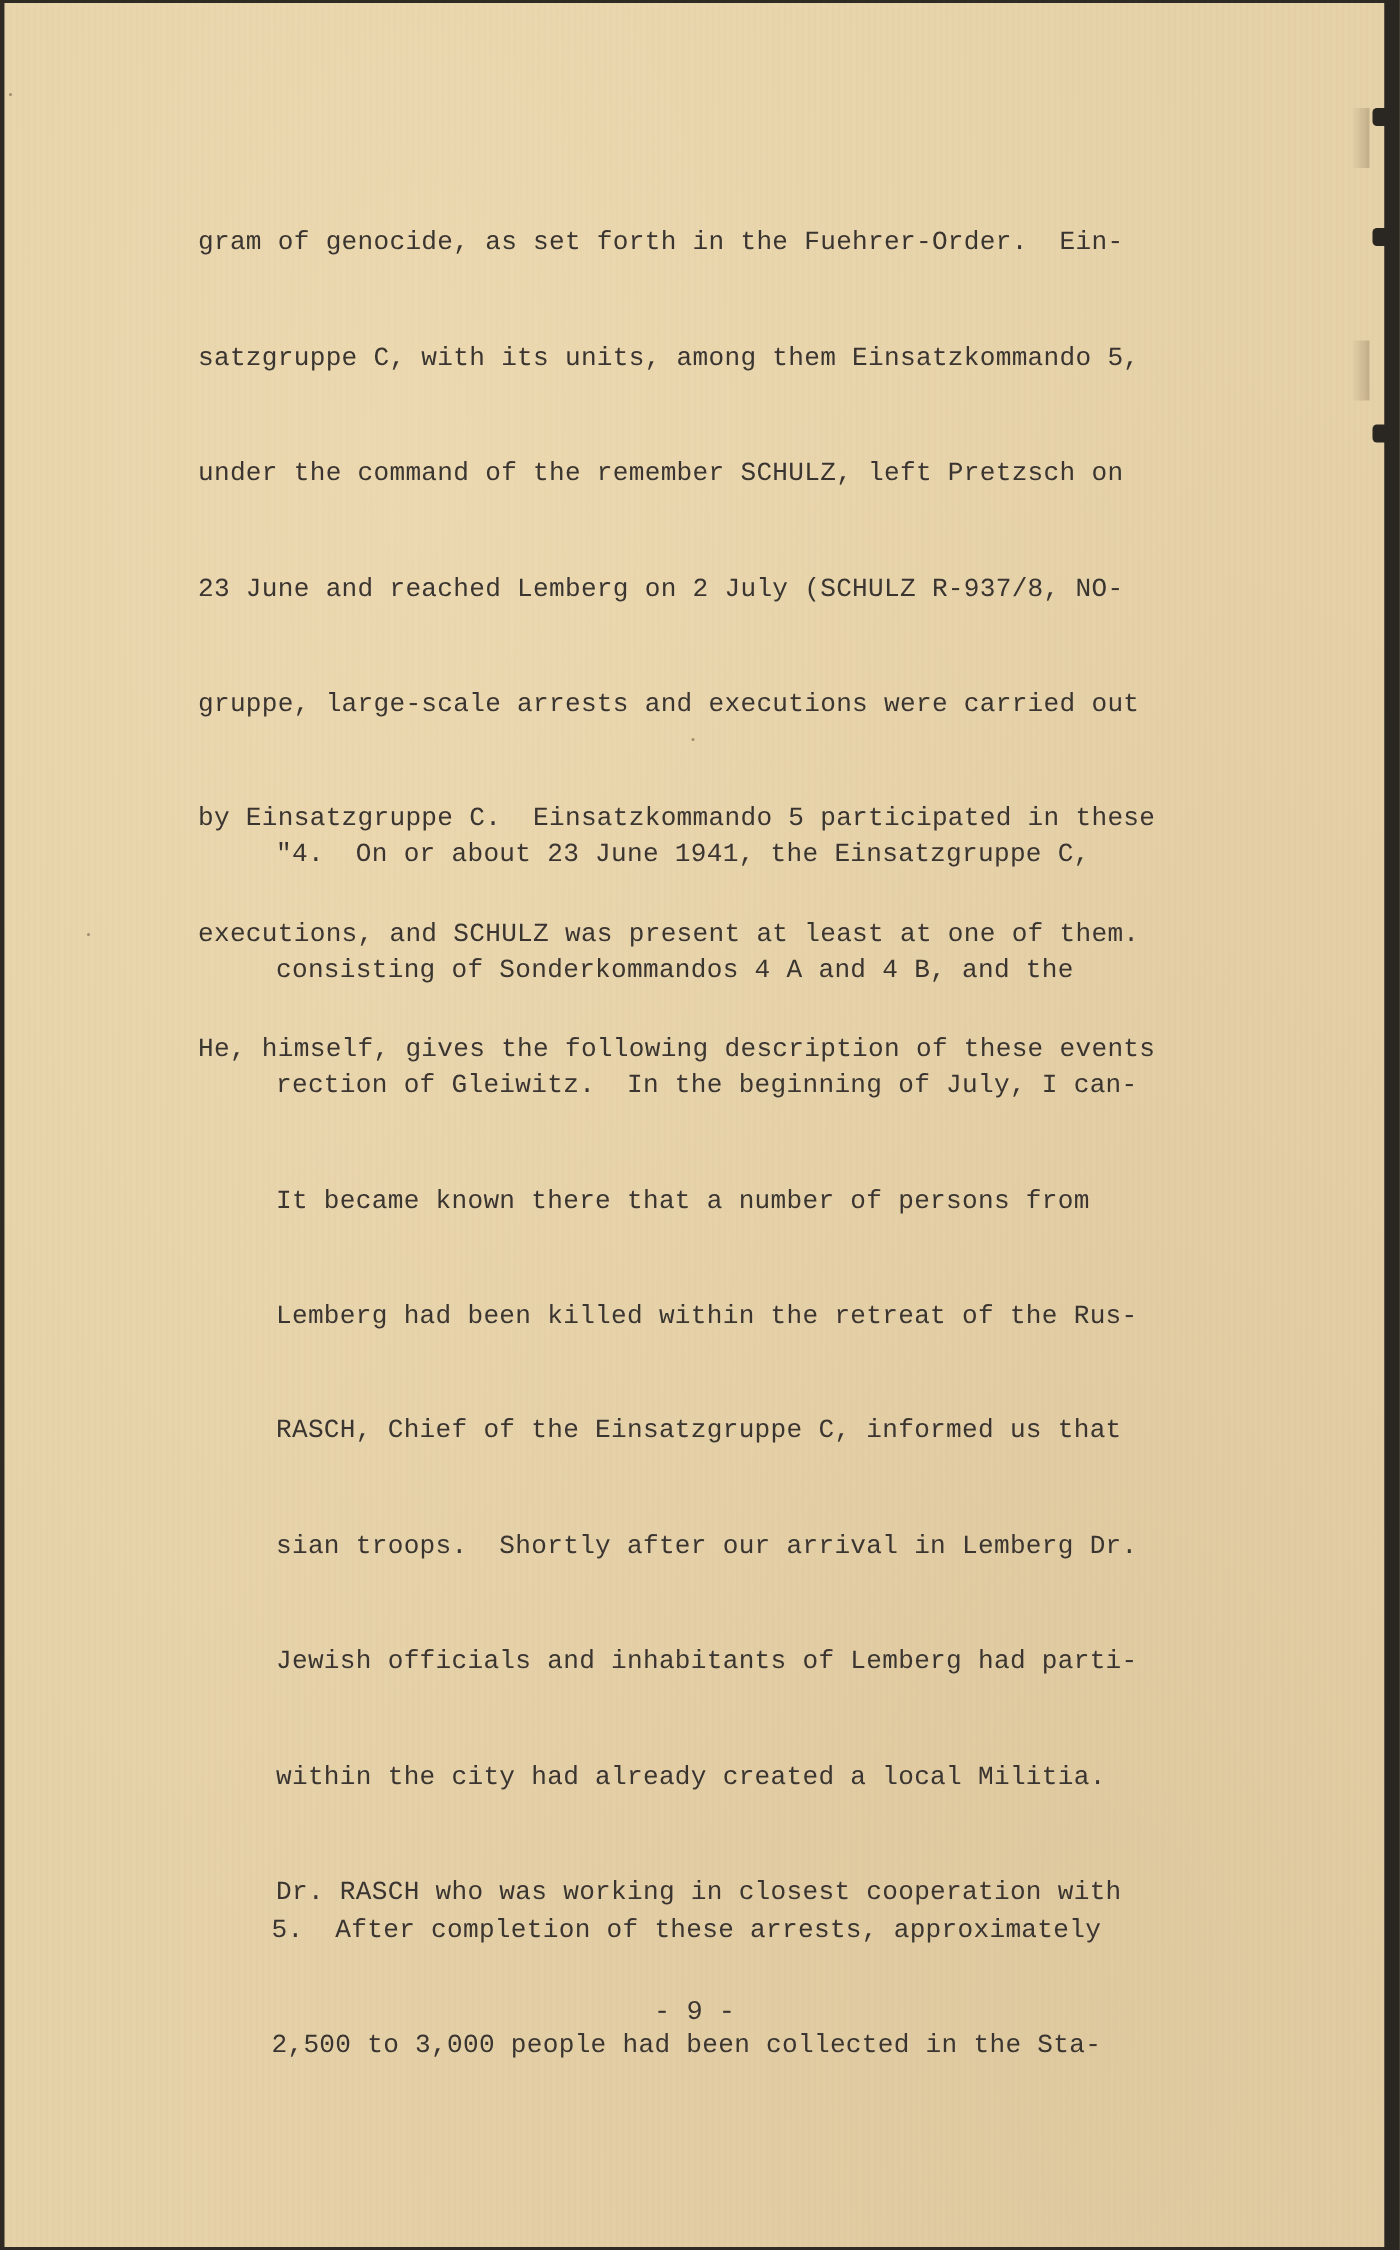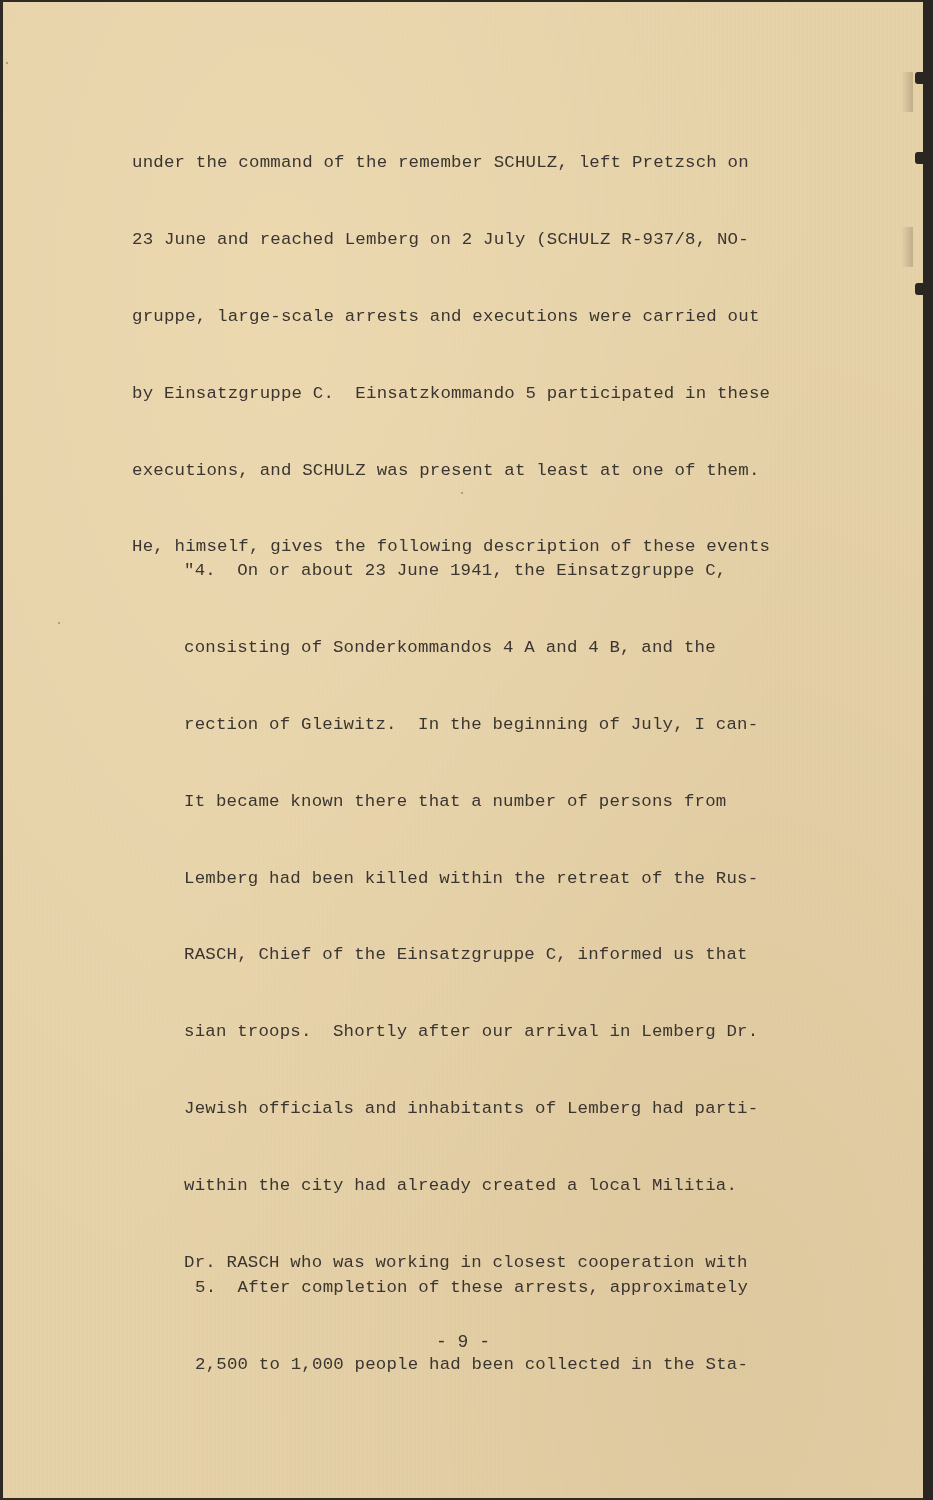--- a/index.html
+++ b/index.html
@@ -55,21 +55,21 @@
       white-space: pre;
       margin: 0;
     }
     .line {
       display: block;
       height: 38.9px;
       line-height: 38.9px;
     }
     #para-intro { left: 129px; top: 104px; }
     #para-quote-4 { left: 181px; top: 512px; }
-    #para-quote-5 { left: 192px; top: 1229px; }
+    #para-quote-5 { left: 178px; top: 1229px; }
     #page-number {
       position: absolute;
       left: 430px;
       top: 1330px;
       width: 60px;
       text-align: center;
       font-family: "Liberation Mono", "DejaVu Sans Mono", monospace;
       font-size: 18px;
       color: #3a3530;
     }
@@ -80,20 +80,22 @@
       background: rgba(90,70,50,0.5);
       border-radius: 1px;
     }
   </style>
 </head>
 <body>
 
 <div class="page">
 
   <div class="text" id="para-intro">
+    <span class="line">gram of genocide, as set forth in the Fuehrer-Order.  Ein-</span>
+    <span class="line">satzgruppe C, with its units, among them Einsatzkommando 5,</span>
     <span class="line">under the command of the remember SCHULZ, left Pretzsch on</span>
     <span class="line">23 June and reached Lemberg on 2 July (SCHULZ R-937/8, NO-</span>
     <span class="line">gruppe, large-scale arrests and executions were carried out</span>
     <span class="line">by Einsatzgruppe C.  Einsatzkommando 5 participated in these</span>
     <span class="line">executions, and SCHULZ was present at least at one of them.</span>
     <span class="line">He, himself, gives the following description of these events</span>
   </div>
 
   <div class="text" id="para-quote-4">
     <span class="line">"4.  On or about 23 June 1941, the Einsatzgruppe C,</span>
@@ -108,21 +110,21 @@
     <span class="line">Dr. RASCH who was working in closest cooperation with</span>
     
     
     
     
     
   </div>
 
   <div class="text" id="para-quote-5">
     <span class="line">5.  After completion of these arrests, approximately</span>
-    <span class="line">2,500 to 1,000 people had been collected in the Sta-</span>
+    <span class="line">2,500 to 3,000 people had been collected in the Sta-</span>
   </div>
 
   <div id="page-number">- 9 -</div>
 
   <div class="speck" style="left:3px; top:60px;"></div>
   <div class="speck" style="left:55px; top:620px;"></div>
   <div class="speck" style="left:458px; top:490px;"></div>
 
   <div class="shadow-patch" style="top:70px;"></div>
   <div class="shadow-patch" style="top:225px;"></div>

